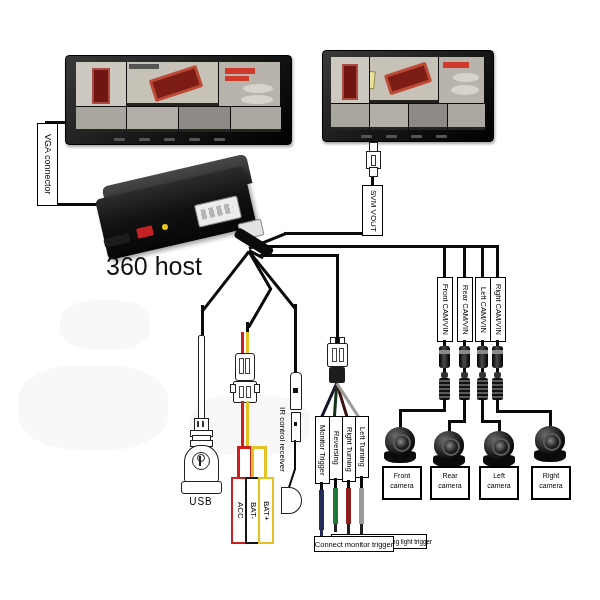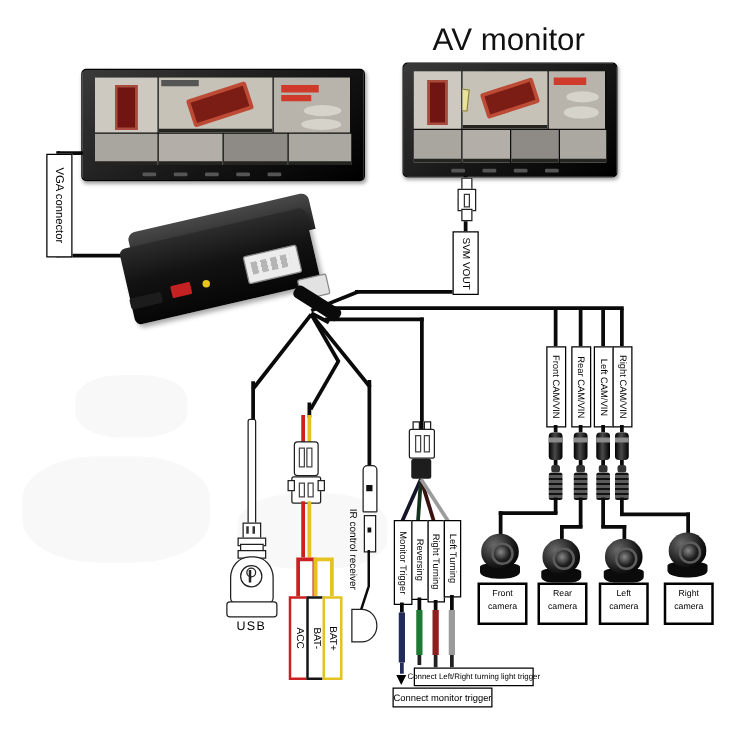--- a/index.html
+++ b/index.html
@@ -53,21 +53,20 @@
 </style>
 </head>
 <body>
 
 <div id="canvas">
 
   <div class="wm" style="left:18px;top:365px;width:150px;height:85px;"></div>
   <div class="wm" style="left:190px;top:395px;width:120px;height:60px;"></div>
   <div class="wm" style="left:60px;top:300px;width:90px;height:50px;"></div>
 
-  <div class="title" style="left:322px;top:18px;width:170px;">AV monitor</div>
 
   <div class="w" style="left:46px;top:121px;width:24px;height:3px;"></div>
   <div class="w" style="left:45px;top:121px;width:3px;height:85px;"></div>
   <div class="w" style="left:45px;top:203px;width:60px;height:3px;"></div>
 
   <div class="w" style="left:371px;top:137px;width:3px;height:8px;"></div>
   <div class="w" style="left:371px;top:172px;width:3px;height:14px;"></div>
 
   <div class="w diag" style="left:249px;top:247px;width:41px;transform:rotate(-22deg);"></div>
   <div class="w" style="left:284px;top:232px;width:87px;height:3px;"></div>
@@ -198,20 +197,21 @@
     </div>
     <div class="abs" style="left:239px;top:221px;width:22px;height:15px;transform:rotate(-13deg);
          background:#e2e2e2;border:1px solid #888;border-radius:2px;"></div>
     <div class="abs" style="left:137px;top:227px;width:16px;height:10px;transform:rotate(-13deg);
          background:#c42222;border-radius:1px;"></div>
     <div class="abs" style="left:162px;top:224px;width:6px;height:6px;border-radius:50%;
          background:#e8c51e;"></div>
     <div class="abs" style="left:236px;top:226px;width:42px;height:11px;transform:rotate(32deg);
          transform-origin:left center;background:#0a0a0a;border-radius:4px;"></div>
   </div>
+  <div class="abs" style="left:106px;top:252px;width:120px;font-size:25px;color:#111;">360 host</div>
 
   <div class="vlbl" style="left:437px;top:277px;width:14px;height:63px;font-size:7.5px;">Front CAM/VIN</div>
   <div class="vlbl" style="left:457px;top:277px;width:14px;height:63px;font-size:7.5px;">Rear CAM/VIN</div>
   <div class="vlbl" style="left:475px;top:277px;width:14px;height:63px;font-size:7.5px;">Left CAM/VIN</div>
   <div class="vlbl" style="left:490px;top:277px;width:14px;height:63px;font-size:7.5px;">Right CAM/VIN</div>
 
   <div class="abs">
     <div class="w" style="left:443px;top:340px;width:3px;height:6px;"></div>
     <div class="fcon" style="left:439px;top:346px;"></div>
       <div class="fband" style="left:439px;top:350px;"></div>
@@ -373,15 +373,15 @@
     <div class="w" style="left:347px;top:480px;width:3px;height:8px;"></div>
     <div class="w" style="left: 346px; top: 488px; width: 5px; height: 36px; background: rgb(142, 31, 31);"></div>
     <div class="w" style="left:347px;top:524px;width:3px;height:10px;background:#222;"></div>
 
     <div class="w" style="left:360px;top:476px;width:3px;height:12px;"></div>
     <div class="w" style="left: 359px; top: 488px; width: 5px; height: 36px; background: rgb(155, 155, 155);"></div>
     <div class="w" style="left:360px;top:524px;width:3px;height:10px;background:#222;"></div>
   </div>
 
   <div class="note" style="left:331px;top:534px;width:94px;height:13px;font-size:6.3px;">Connect Left/Right turning light trigger</div>
-  <div class="note" style="left:314px;top:550px;width:78px;height:14px;font-size:7.5px;text-align:right;">Connect monitor trigger</div>
+  <div class="note" style="left:314px;top:536px;width:78px;height:14px;font-size:7.5px;text-align:right;">Connect monitor trigger</div>
 
 </div>
 
 </body></html>

